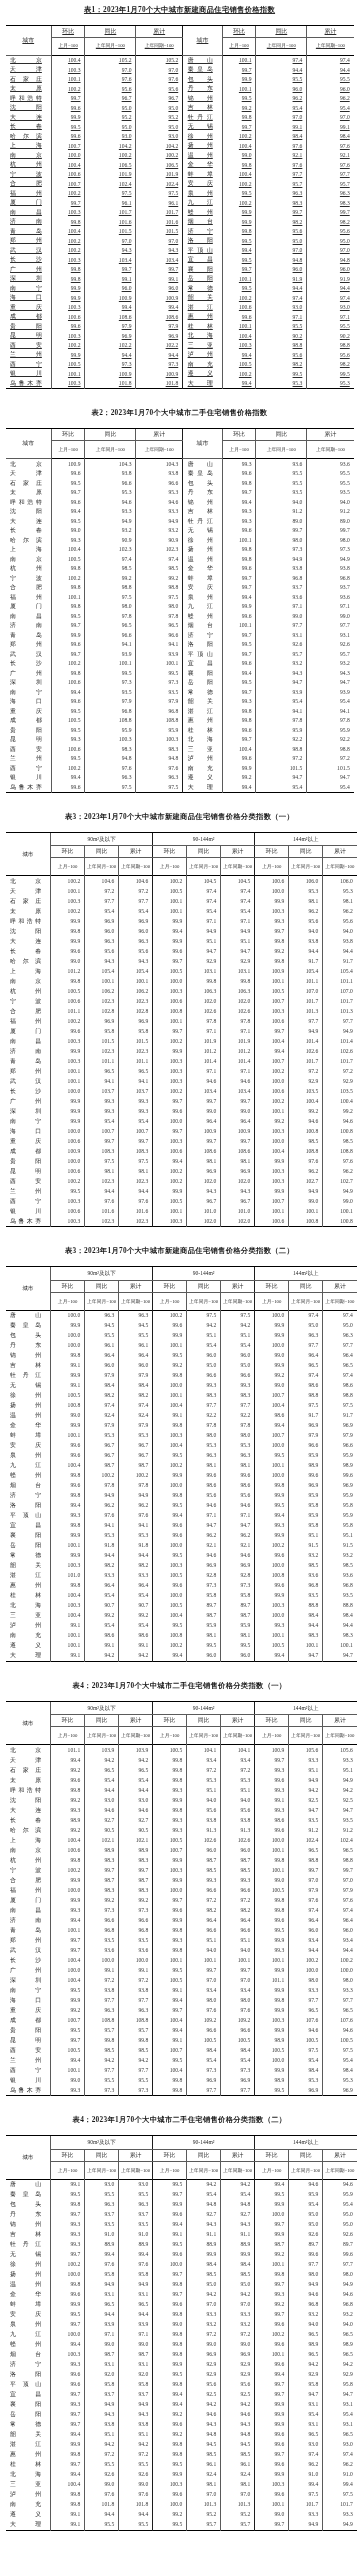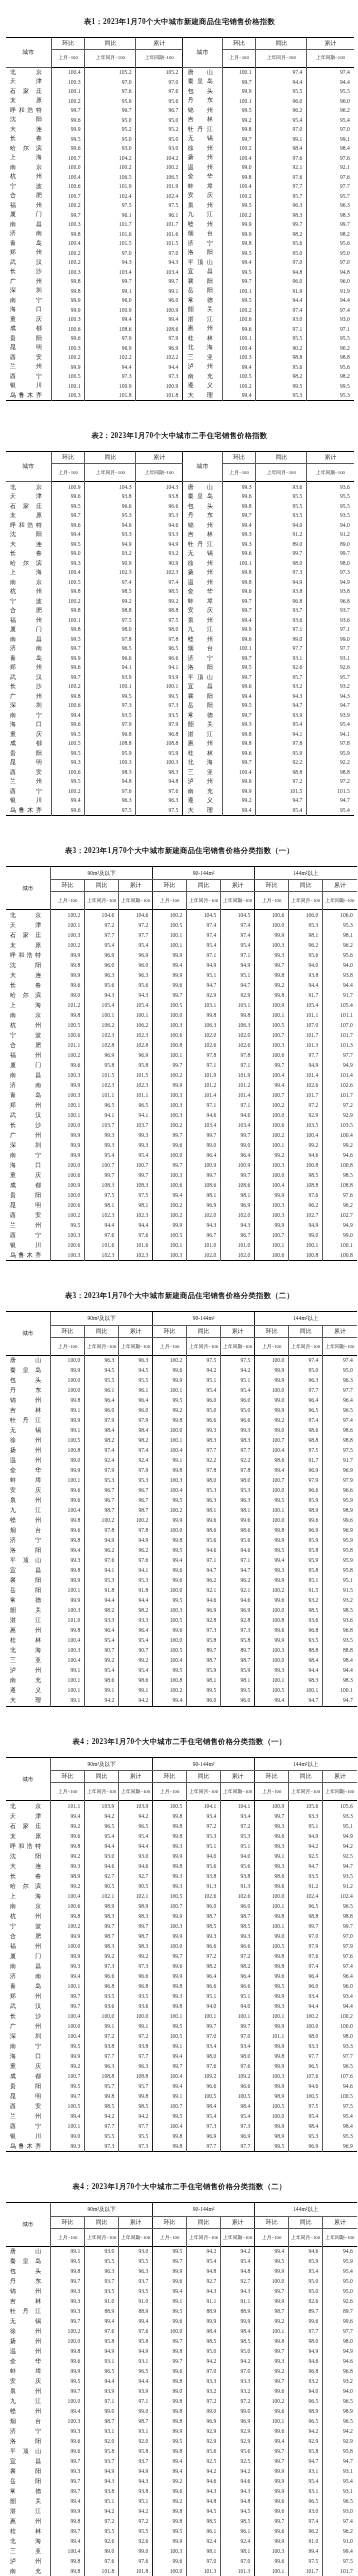--- a/index.html
+++ b/index.html
@@ -1,19 +1,19 @@
 <!DOCTYPE html>
 <html style="font-size:9px"><head>
 <meta charset="utf-8">
 <style>
   html,body{margin:0;padding:0;background:#ffffff;}
   body{min-height:2576px;width:359px;font-family:"Liberation Serif","DejaVu Serif",serif;color:#2b2b2b;}
   main{padding:4.5px 5.6px 11.2px 5.6px;}
-  section.tbl-section{margin-top:30px;}
-  section.tbl-section:first-child{margin-top:12px;}
+  section.tbl-section{margin-top:19px;}
+  section.tbl-section:first-child{margin-top:0;text-decoration:underline;}
   .title{font-size:7.3px;font-weight:bold;text-align:center;color:#1a1a1a;margin:0 0 10px 0;letter-spacing:0.3px;}
   table{border-collapse:collapse;width:348px;table-layout:fixed;
         border-top:1.7px double #000;border-bottom:1.1px solid #000;}
   thead{border-bottom:1.1px solid #000;}
   th,td{font-weight:normal;padding:0;font-size:5.6px;line-height:1.2;vertical-align:middle;
         border-left:0.6px solid #5a5a5a;overflow:hidden;}
   th.c0,td.c0{border-left:none;}
   .bl2{border-left-width:1.1px;border-left-color:#1c1c1c;}
   thead tr.grprow th{font-size:5.6px;height:12.3px;border-bottom:0.6px solid #5a5a5a;text-align:center;}
   thead tr.grprow th.c0{border-bottom:none;}

